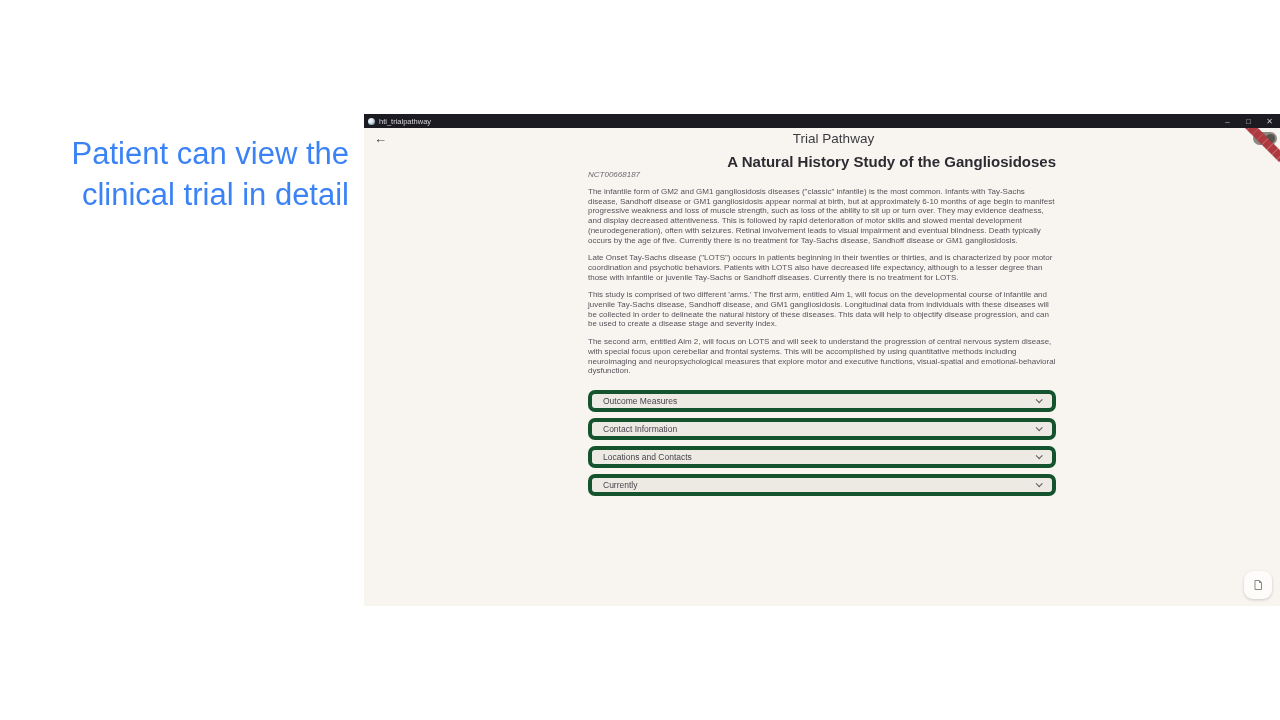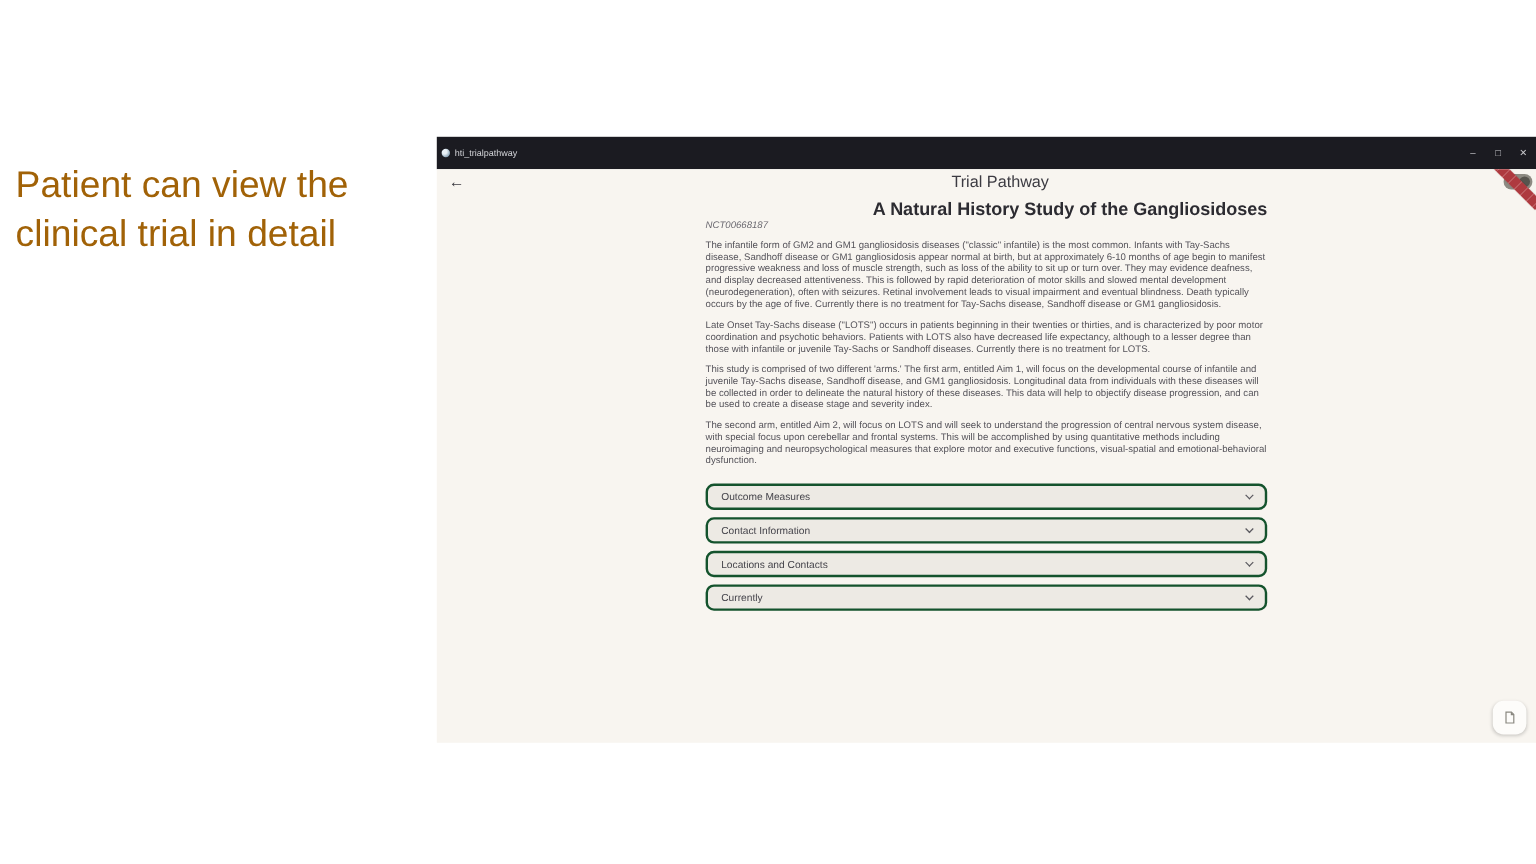--- a/index.html
+++ b/index.html
@@ -5,28 +5,28 @@
   * { box-sizing: border-box; }
   html,body { margin:0; padding:0; }
   body {
     width:1280px; height:720px; background:#ffffff; position:relative;
     overflow:hidden; font-family:"Liberation Sans", sans-serif;
   }
 
   
   .slide-caption {
     position:absolute; left:13px; top:133px; width:336px;
-    font-size:31px; line-height:41px; color:#a16207;
+    font-size:31px; line-height:41px; color:#3b82f6;text-align:right;
   }
 
   
   .app-window { position:absolute; left:364px; top:114px; width:916px; height:491px; }
 
   .titlebar {
-    height:27px; background:#1b1b21; display:flex; align-items:center; padding-left:4px;
+    height:14px; background:#1b1b21; display:flex; align-items:center; padding-left:4px;
   }
   .app-icon {
     width:7px; height:7px; border-radius:50%;
     background:radial-gradient(circle at 35% 35%, #e8f0f5 0 30%, #8fa8ba 70%);
     flex:0 0 auto;
   }
   .titlebar-title { font-size:7.5px; color:#d3d4d8; margin-left:4px; white-space:nowrap; }
   .win-controls { margin-left:auto; display:flex; height:13px; }
   .win-btn {
     width:21px; text-align:center; font-size:8px; line-height:13px; color:#c9c9cd;
@@ -61,21 +61,21 @@
   .column { width:468px; margin:0 auto; }
 
   .trial-title {
     margin:7px 0 0; text-align:right; font-size:15px; font-weight:bold; color:#2c2b31;
   }
   .nct-id { font-size:8px; font-style:italic; color:#6b6970; }
   .para { margin:8px 0 0; font-size:8px; line-height:9.7px; color:#55535a; }
 
   .accordion-list { margin-top:14px; }
   .accordion {
-    height:22px; background:#edeae4; border:2px solid #14532d; border-radius:7px;
+    height:22px; background:#edeae4; border:4px solid #14532d; border-radius:7px;
     display:flex; align-items:center; padding:0 11px; margin-bottom:6px; cursor:default;
   }
   .accordion-label { font-size:8.5px; color:#45444b; }
   .chevron {
     margin-left:auto; width:5px; height:5px;
     border-right:1.2px solid #5a595f; border-bottom:1.2px solid #5a595f;
     transform:rotate(45deg) translateY(-1px);
   }
 
   .fab {

